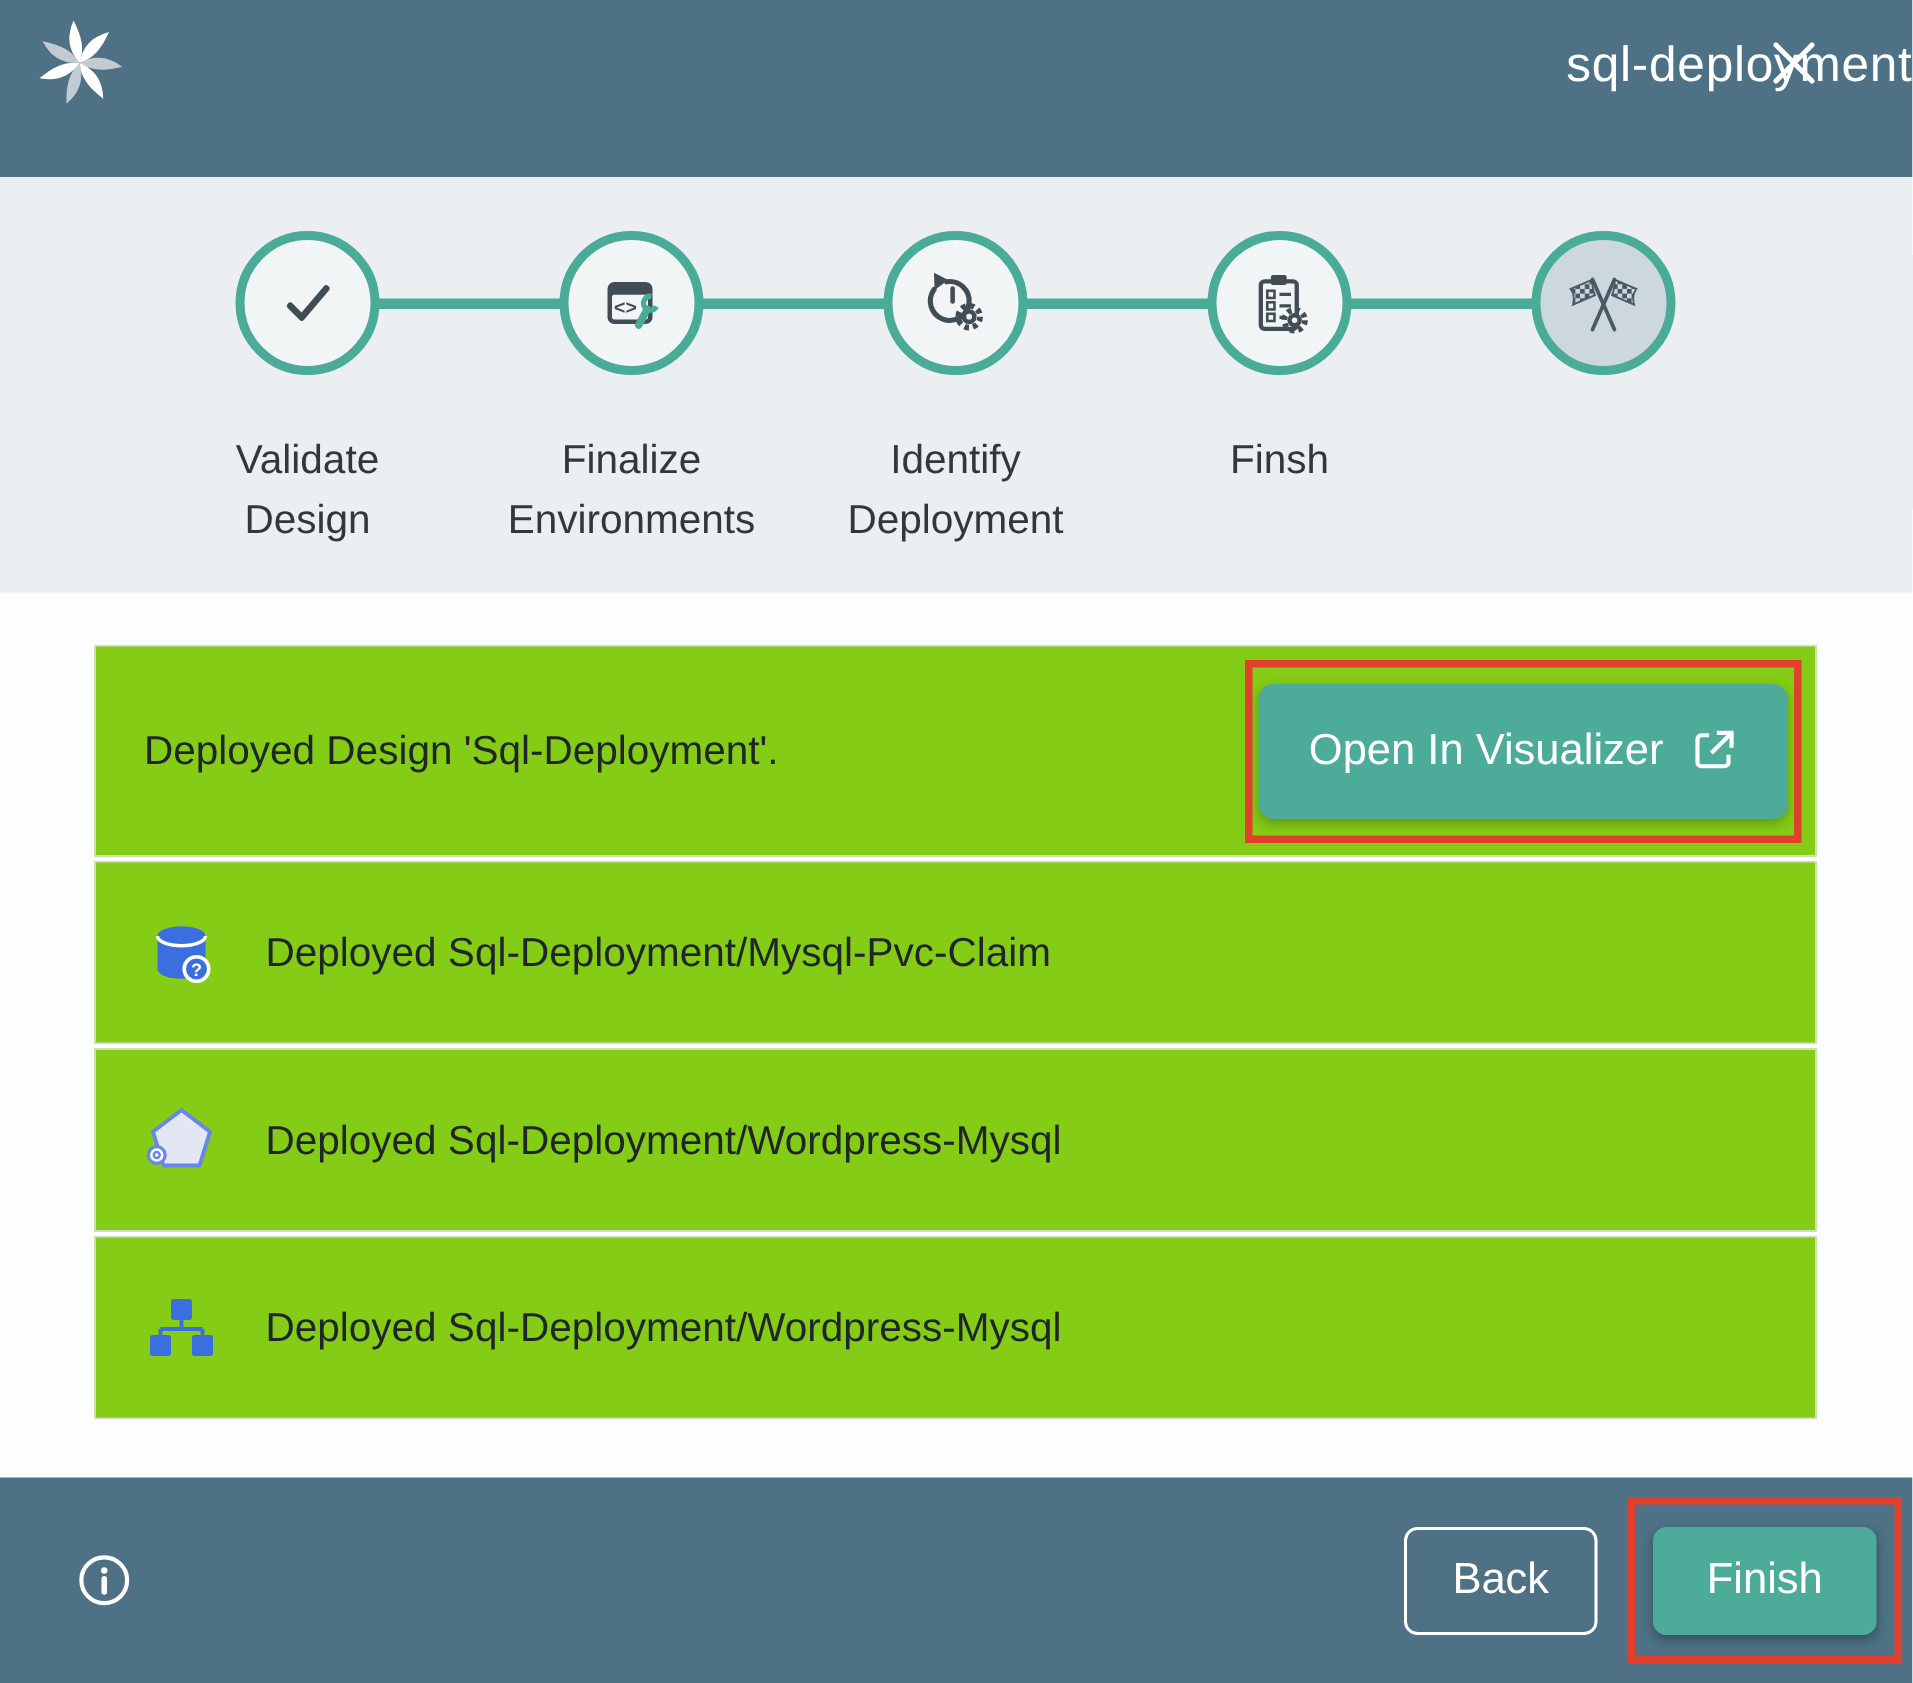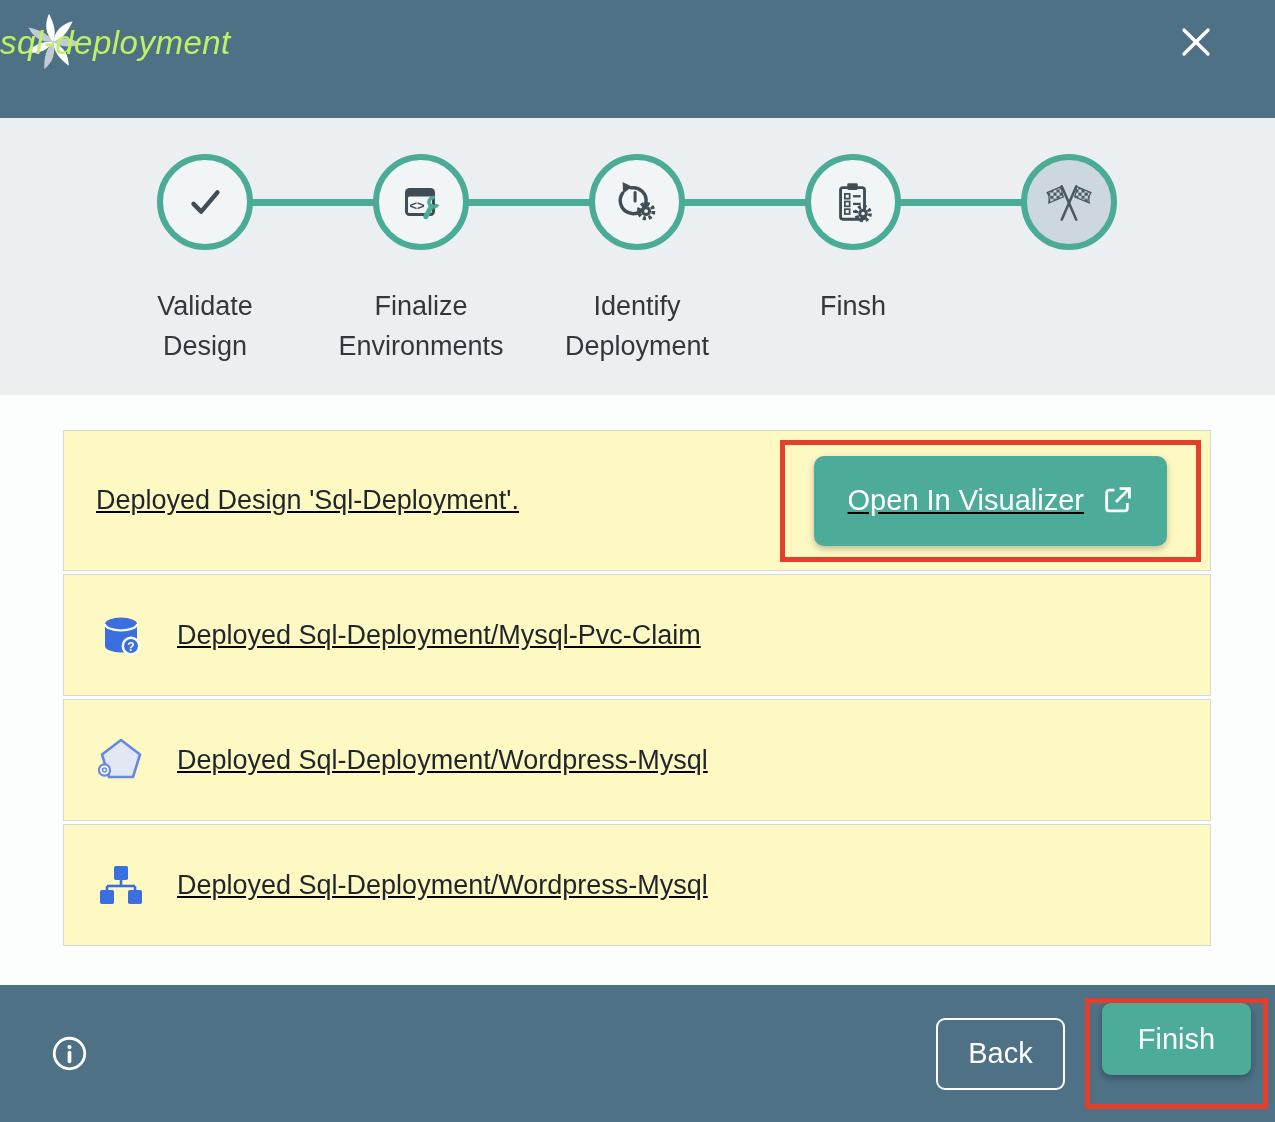--- a/index.html
+++ b/index.html
@@ -4,63 +4,63 @@
 <style>
   * { box-sizing: border-box; margin: 0; padding: 0; }
   html, body { width: 1275px; height: 1122px; overflow: hidden; }
   body { font-family: "Liberation Sans", sans-serif; background: #fcfdfd; }
 
   .modal { position: relative; width: 1275px; height: 1122px; background: #fcfdfd; }
 
   
   .hdr { position: absolute; top: 0; left: 0; width: 100%; height: 118px; background: #4e7185; }
   .hdr-logo { position: absolute; left: 24px; top: 13px; width: 58px; height: 58px; }
-  .hdr-title { position: absolute; top: 24px; left: 0; width: 100%; text-align: left;
-               font-size: 33px; color: #bef264; letter-spacing: 0.5px; font-style: italic; }
+  .hdr-title { position: absolute; top: 24px; left: 0; width: 100%; text-align: right;
+               font-size: 33px; color: #ffffff; letter-spacing: 0.5px; }
   .hdr-close { position: absolute; right: 59px; top: 22px; width: 40px; height: 40px; cursor: pointer; }
 
   
   .stepper { position: absolute; top: 118px; left: 0; width: 100%; height: 277px; background: #eceff1; }
   .connector { position: absolute; left: 205px; top: 81px; width: 864px; height: 7px;
                background: #4aab96; border-radius: 3px; }
   .step-circle { position: absolute; top: 36px; width: 96px; height: 96px; border-radius: 50%;
                  border: 6px solid #4aab96; background: #f2f5f6;
                  display: flex; align-items: center; justify-content: center; }
   .step-circle.current { background: #ccd7de; }
   .sc-1 { left: 157px; } .sc-2 { left: 373px; } .sc-3 { left: 589px; }
   .sc-4 { left: 805px; } .sc-5 { left: 1021px; }
   .step-labels { position: absolute; top: 168px; left: 97px; display: flex; }
   .step-label-slot { width: 216px; display: flex; justify-content: center; }
   .step-label { width: 176px; text-align: center; font-size: 27px; line-height: 40px; color: #31373c; }
 
   
   .results { position: absolute; top: 430px; left: 63px; width: 1148px; }
-  .row { background: #fef9c3; border: 1px solid #d6d9d1; margin-bottom: 3px; text-decoration: underline; }
+  .row { background: #84cc16; border: 1px solid #d6d9d1; margin-bottom: 3px; }
   .summary-row { height: 141px; display: flex; align-items: center;
                  justify-content: space-between; padding: 0 9px 0 32px; }
   .summary-text { font-size: 27px; color: #1f252a; }
   .annot { border: 5px solid #e2402c; }
-  .annot-btn { padding: 11px 29px; background: transparent; }
+  .annot-btn { padding: 11px 4px; background: transparent; }
   .visualizer-btn { display: flex; align-items: center; gap: 18px; height: 90px; padding: 0 34px;
                     background: #4dab9a; color: #ffffff; font-size: 29px; border: none;
                     border-radius: 10px; cursor: pointer; font-family: inherit;
                     box-shadow: 0 3px 7px rgba(0,0,0,0.25); }
   .item-row { height: 122px; display: flex; align-items: center; padding: 0 32px; gap: 31px; }
   .item-icon { width: 50px; height: 50px; flex: none; }
   .item-text { font-size: 27px; color: #1f252a; }
 
   
   .ftr { position: absolute; bottom: 0; left: 0; width: 100%; height: 137px; background: #4e7185;
          display: flex; align-items: center; }
   .ftr-info { margin-left: 51px; width: 37px; height: 37px; cursor: pointer; }
   .ftr-spacer { flex: 1; }
   .back-btn { width: 129px; height: 72px; background: transparent; border: 2px solid #ffffff;
               border-radius: 9px; color: #ffffff; font-size: 29px; font-family: inherit;
               cursor: pointer; margin-right: 20px; }
-  .finish-wrap { width: 183px; height: 111px; display: flex; align-items: flex-start;
+  .finish-wrap { width: 183px; height: 111px; display: flex; align-items: center;
                  justify-content: center; margin-right: 7px; }
   .finish-btn { width: 149px; height: 72px; background: #4dab9a; border: none; border-radius: 9px;
                 color: #ffffff; font-size: 29px; font-family: inherit; cursor: pointer;
                 box-shadow: 0 3px 7px rgba(0,0,0,0.3); }
 </style>
 </head>
 <body>
 
 <div class="modal">
 

